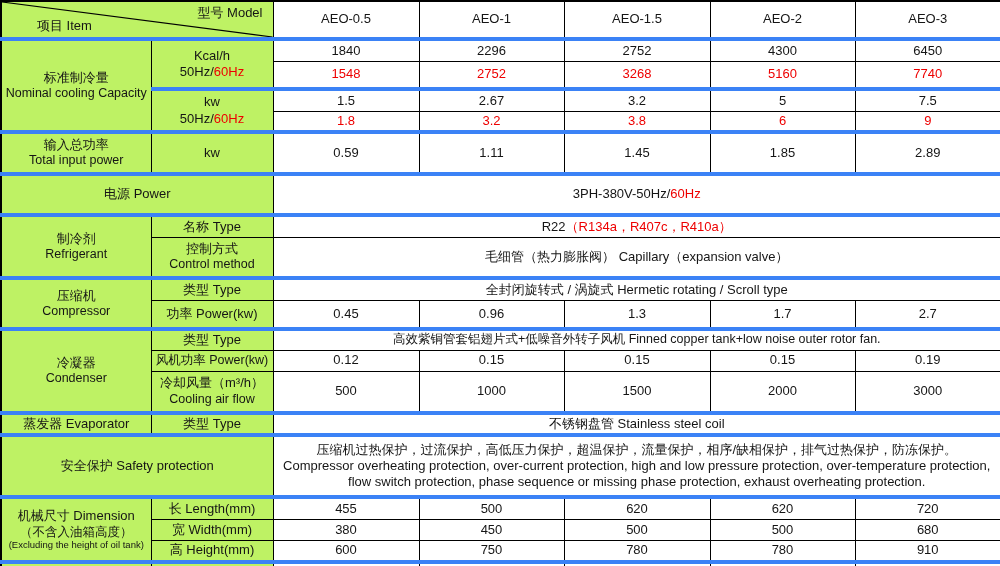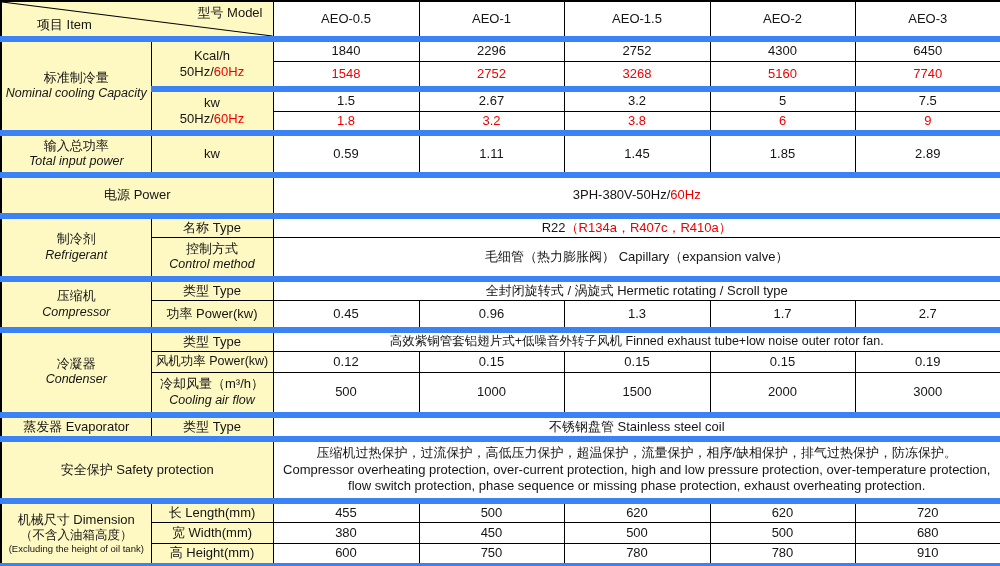--- a/index.html
+++ b/index.html
@@ -11,24 +11,24 @@
   table.spec{
     width:1000px;height:566px;border-collapse:collapse;table-layout:fixed;
     border:2px solid #000;
   }
   table.spec td{
     border:1px solid #000;
     text-align:center;vertical-align:middle;
     font-size:13px;line-height:1.25;
     padding:1px 2px;overflow:hidden;
   }
-  tr.gt td{border-top:6px solid #3b82f6;margin-left:27px;}
-  .ylw{background:#fef9c3;}
+  tr.gt td{border-top:4px solid #3b82f6;margin-left:27px;}
+  .ylw{background:#bef264;}
   .red{color:#ee0000;}
-  .en{font-size:12.5px;font-style:italic;}
+  .en{font-size:12.5px;}
   .small{font-size:9.5px;line-height:1.15;}
   .diag{position:relative;padding:0;}
   .diag svg{position:absolute;left:0;top:0;width:100%;height:100%;}
   .diag .model-lab{position:absolute;top:3px;right:10px;font-size:13px;}
   .diag .item-lab{position:absolute;bottom:3px;left:16px;font-size:13px;margin-left:19px;}
   .safety-cell{font-size:12.5px;line-height:1.6;}
   .dim2{font-size:12.5px;}
 </style>
 </head>
 <body>
@@ -157,21 +157,21 @@
     <td>1.7</td>
     <td>2.7</td>
   </tr>
 
   <tr class="gt" style="height:21px">
     <td class="ylw" rowspan="3">
       <div>冷凝器</div>
       <div class="en">Condenser</div>
     </td>
     <td class="ylw">类型  Type</td>
-    <td colspan="5" style="font-size:12.5px">高效紫铜管套铝翅片式+低噪音外转子风机  Finned exhaust tube+low noise outer rotor fan.</td>
+    <td colspan="5" style="font-size:12.5px">高效紫铜管套铝翅片式+低噪音外转子风机  Finned copper tank+low noise outer rotor fan.</td>
   </tr>
 
   <tr style="height:21px">
     <td class="ylw" style="font-size:12.5px">风机功率  Power(kw)</td>
     <td>0.12</td>
     <td>0.15</td>
     <td>0.15</td>
     <td>0.15</td>
     <td>0.19</td>
   </tr>

